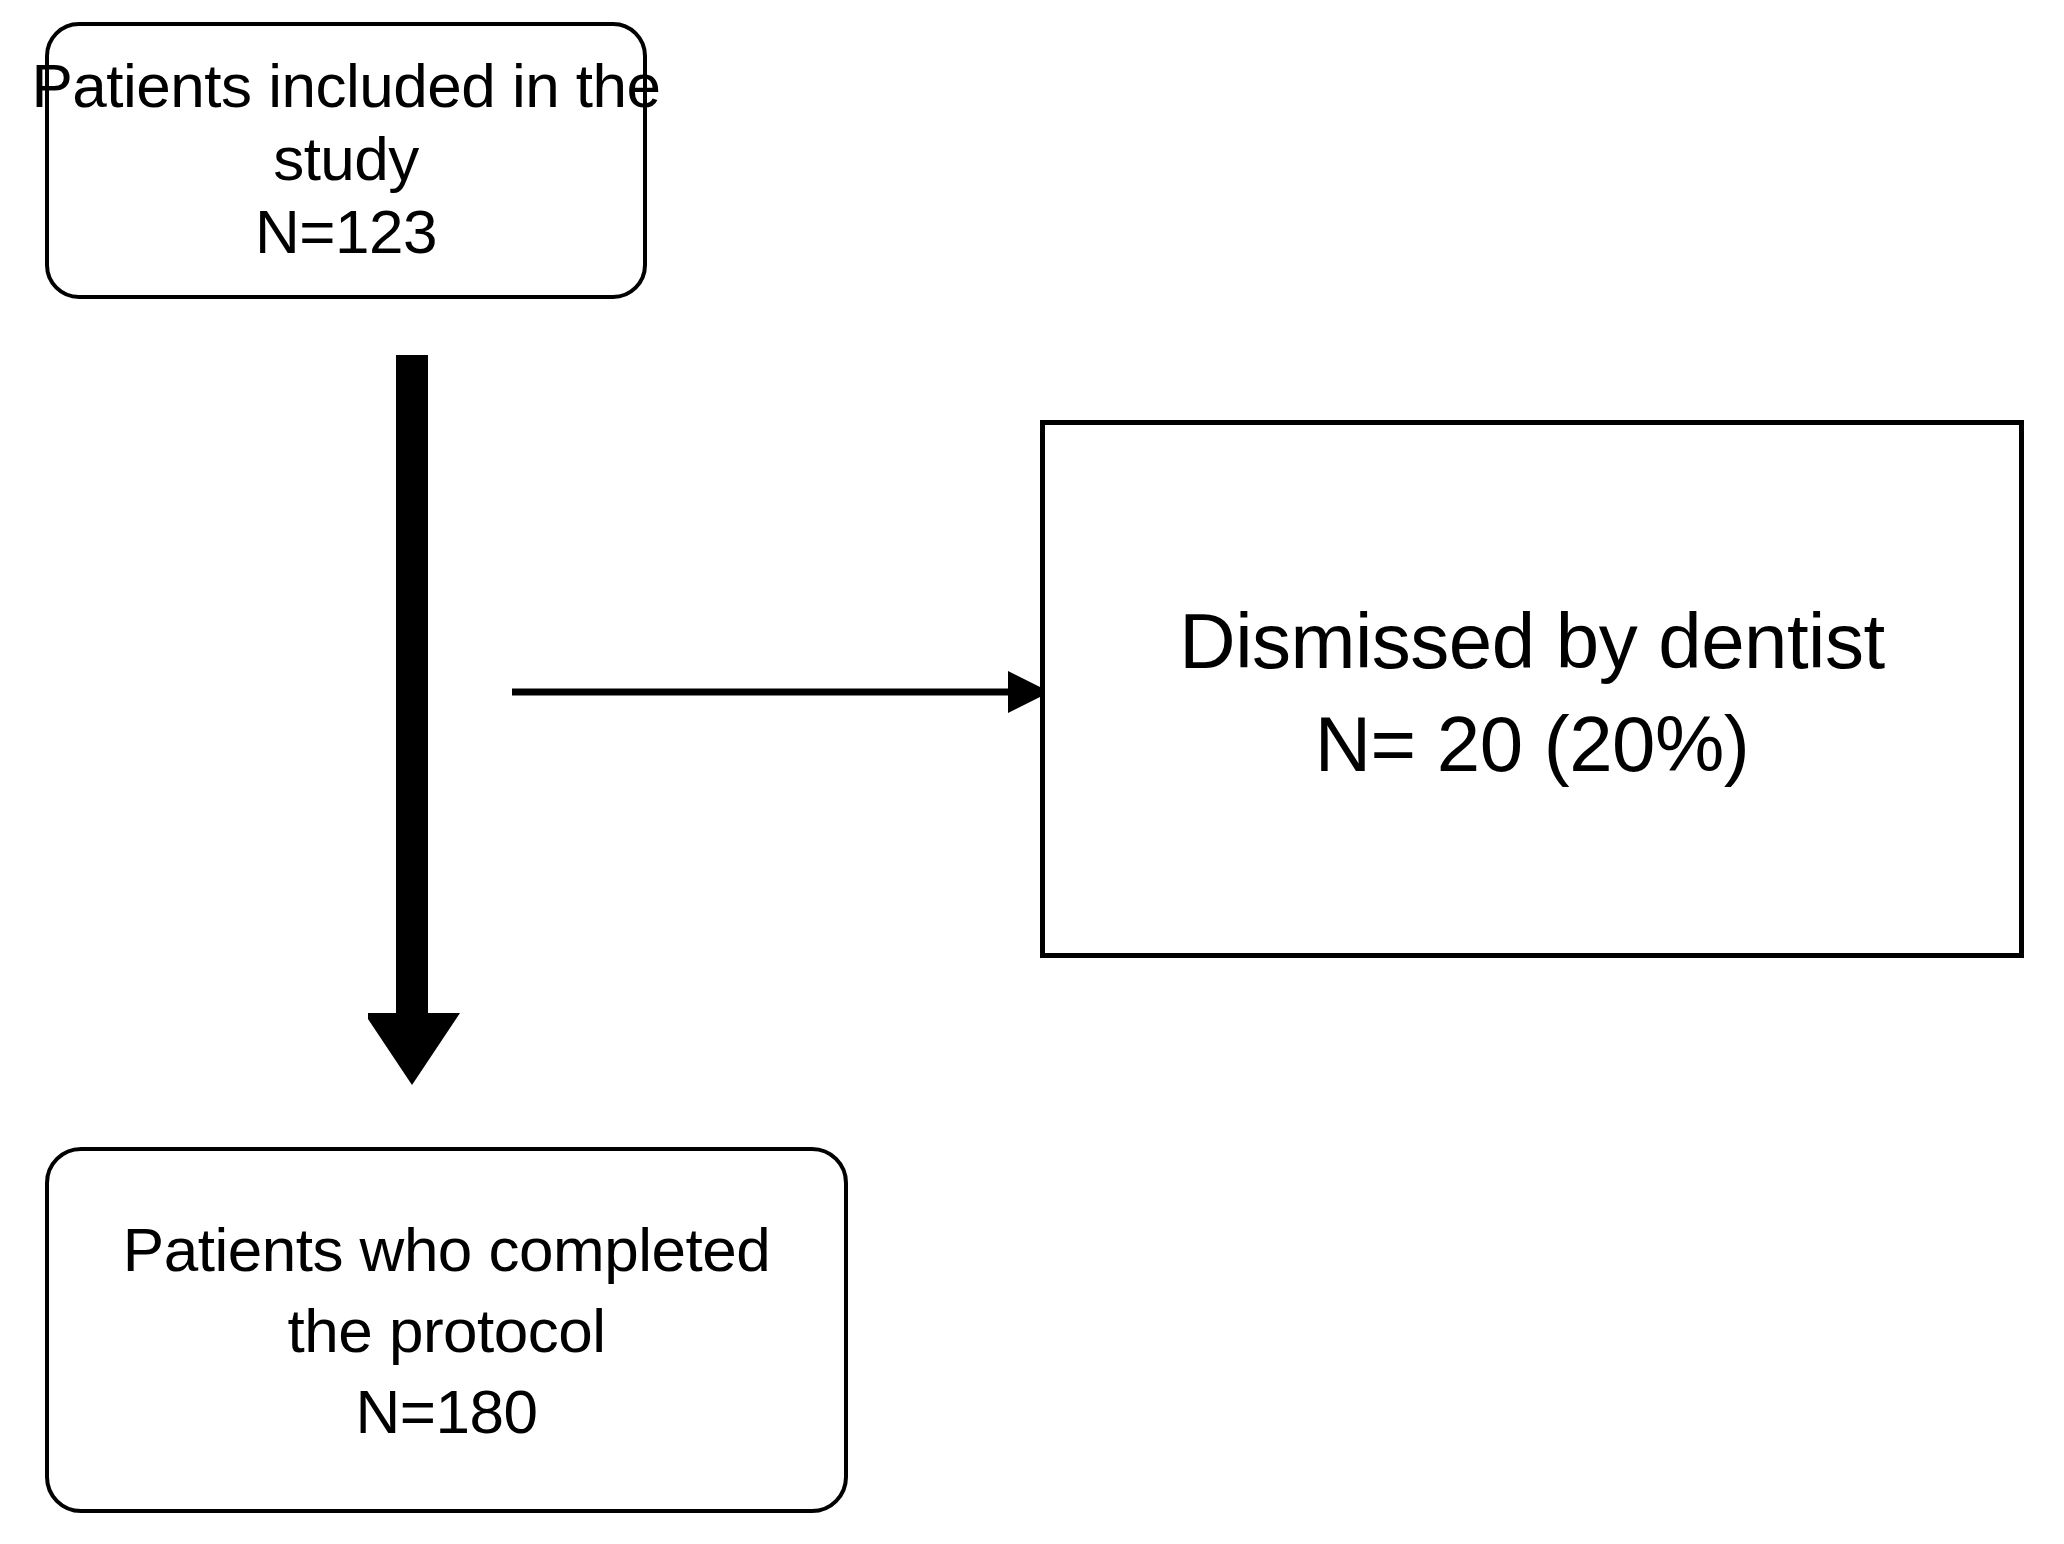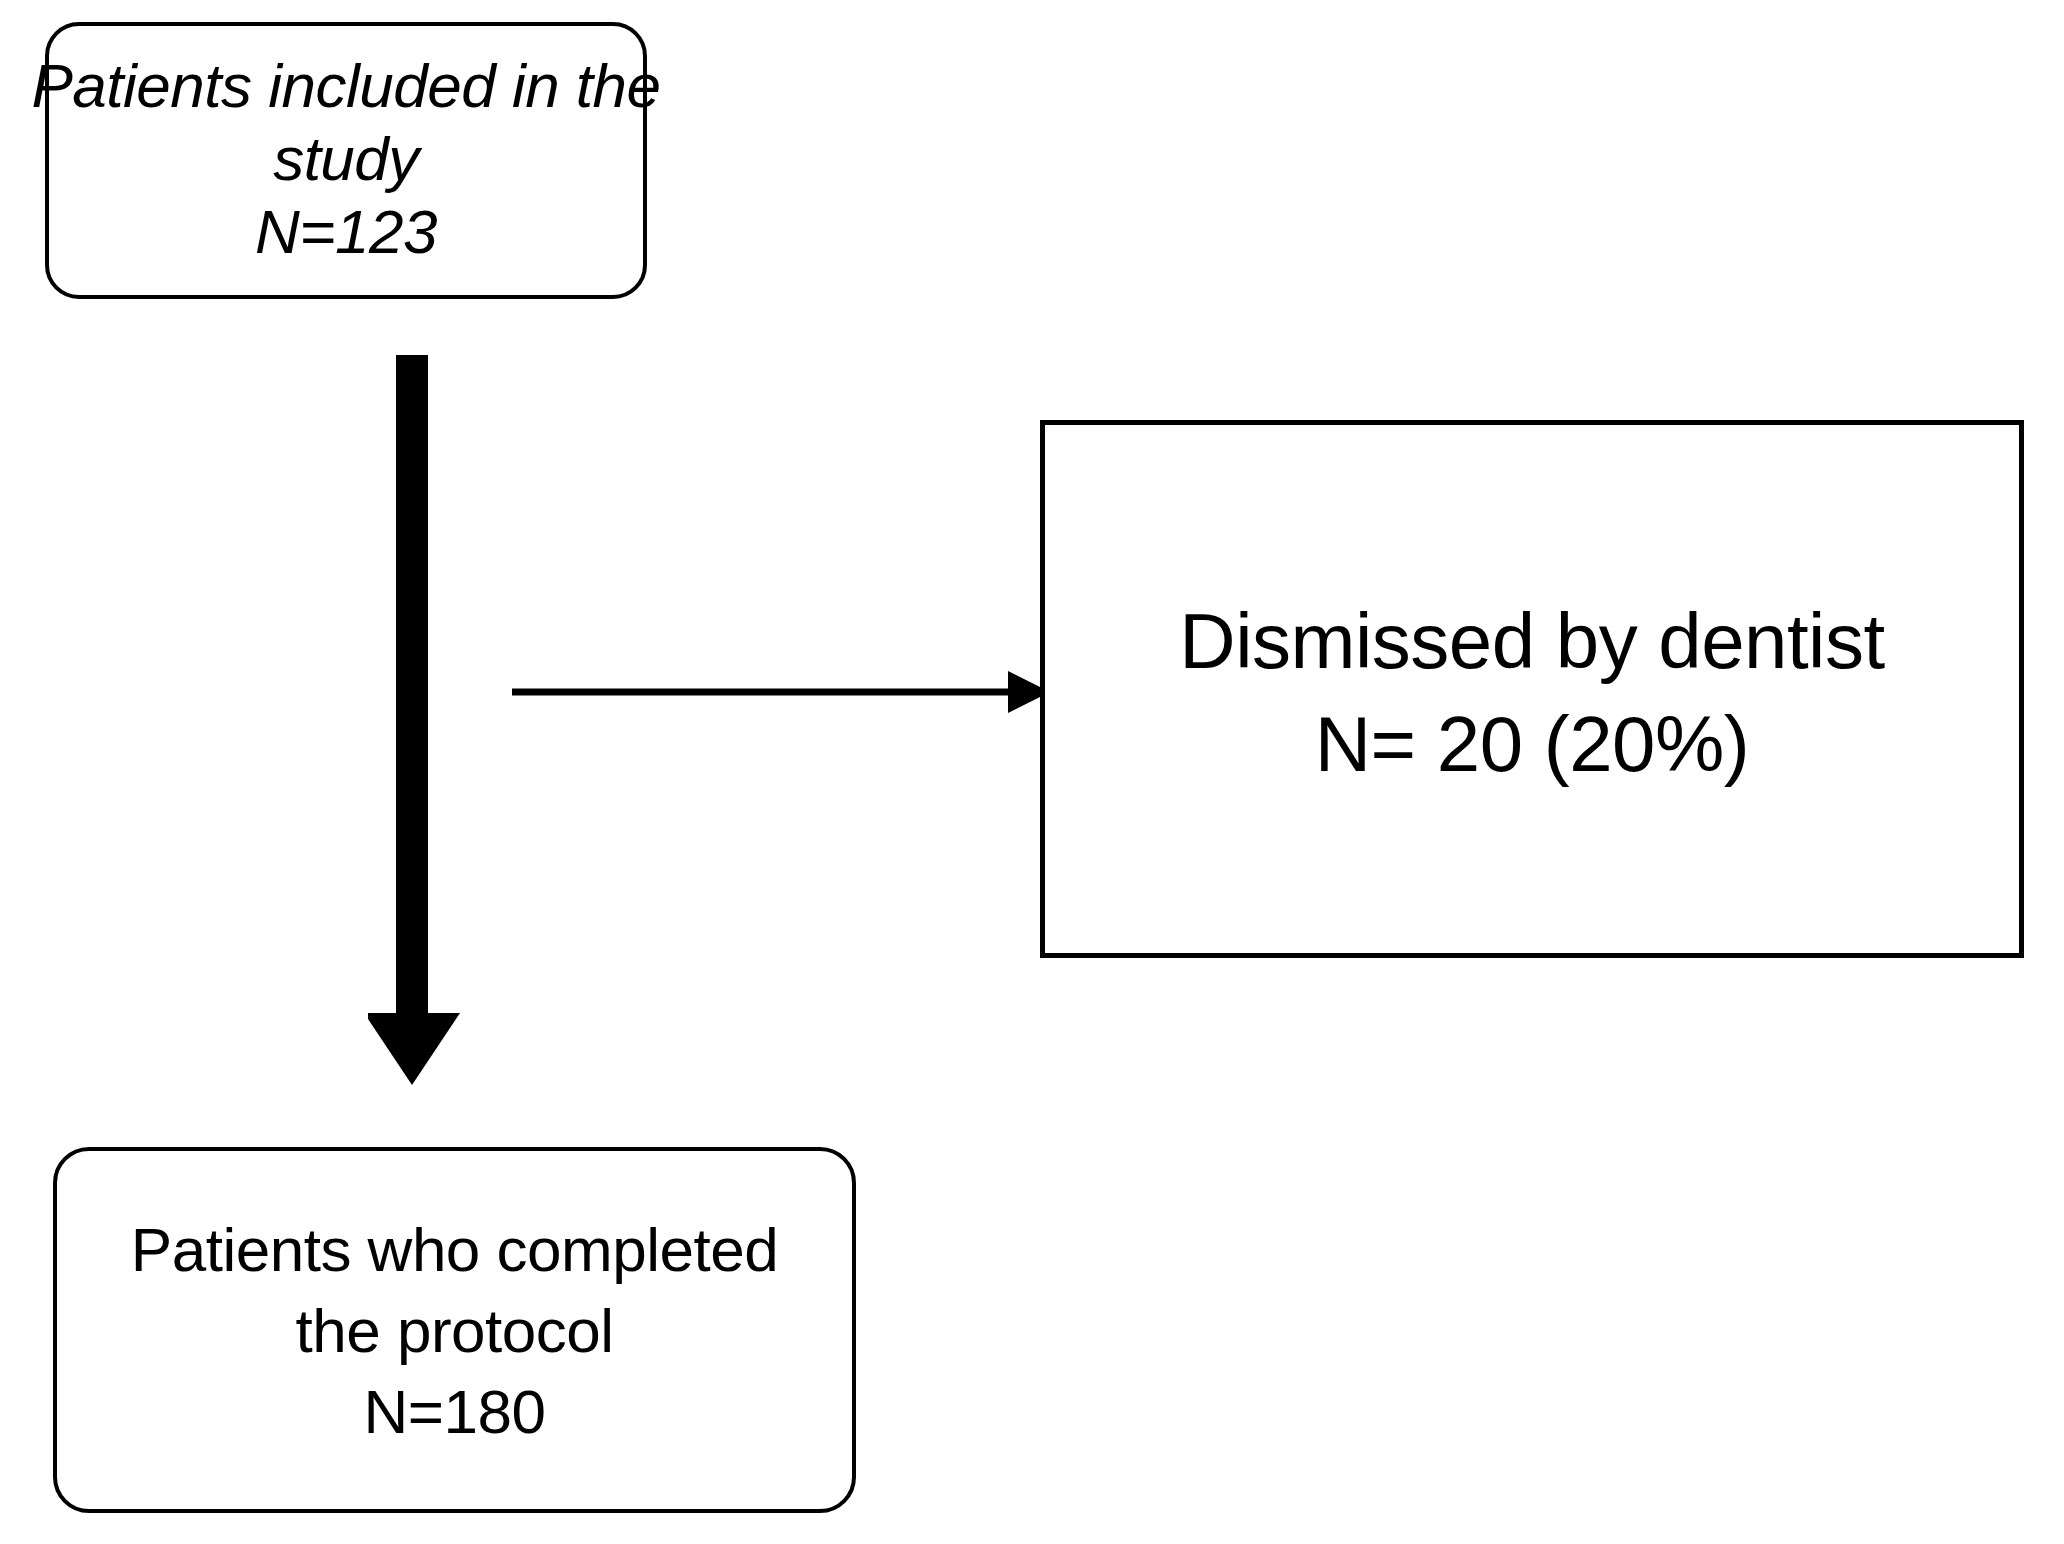--- a/index.html
+++ b/index.html
@@ -37,21 +37,20 @@
 
   
   #node-included {
     left: 45px;
     top: 22px;
     width: 602px;
     height: 277px;
     border: 4px solid #000000;
     border-radius: 34px;
     padding-bottom: 4px;
-    font-style: italic;
   }
   #node-included .line {
     font-size: 62px;
     line-height: 73px;
   }
 
   
   #node-dismissed {
     left: 1040px;
     top: 420px;
@@ -67,21 +66,20 @@
   }
 
   
   #node-completed {
     left: 45px;
     top: 1147px;
     width: 803px;
     height: 366px;
     border: 4px solid #000000;
     border-radius: 36px;
-    margin-left: 8px;
   }
   #node-completed .line {
     font-size: 62px;
     line-height: 81px;
   }
 
   
   .connector {
     position: absolute;
   }

